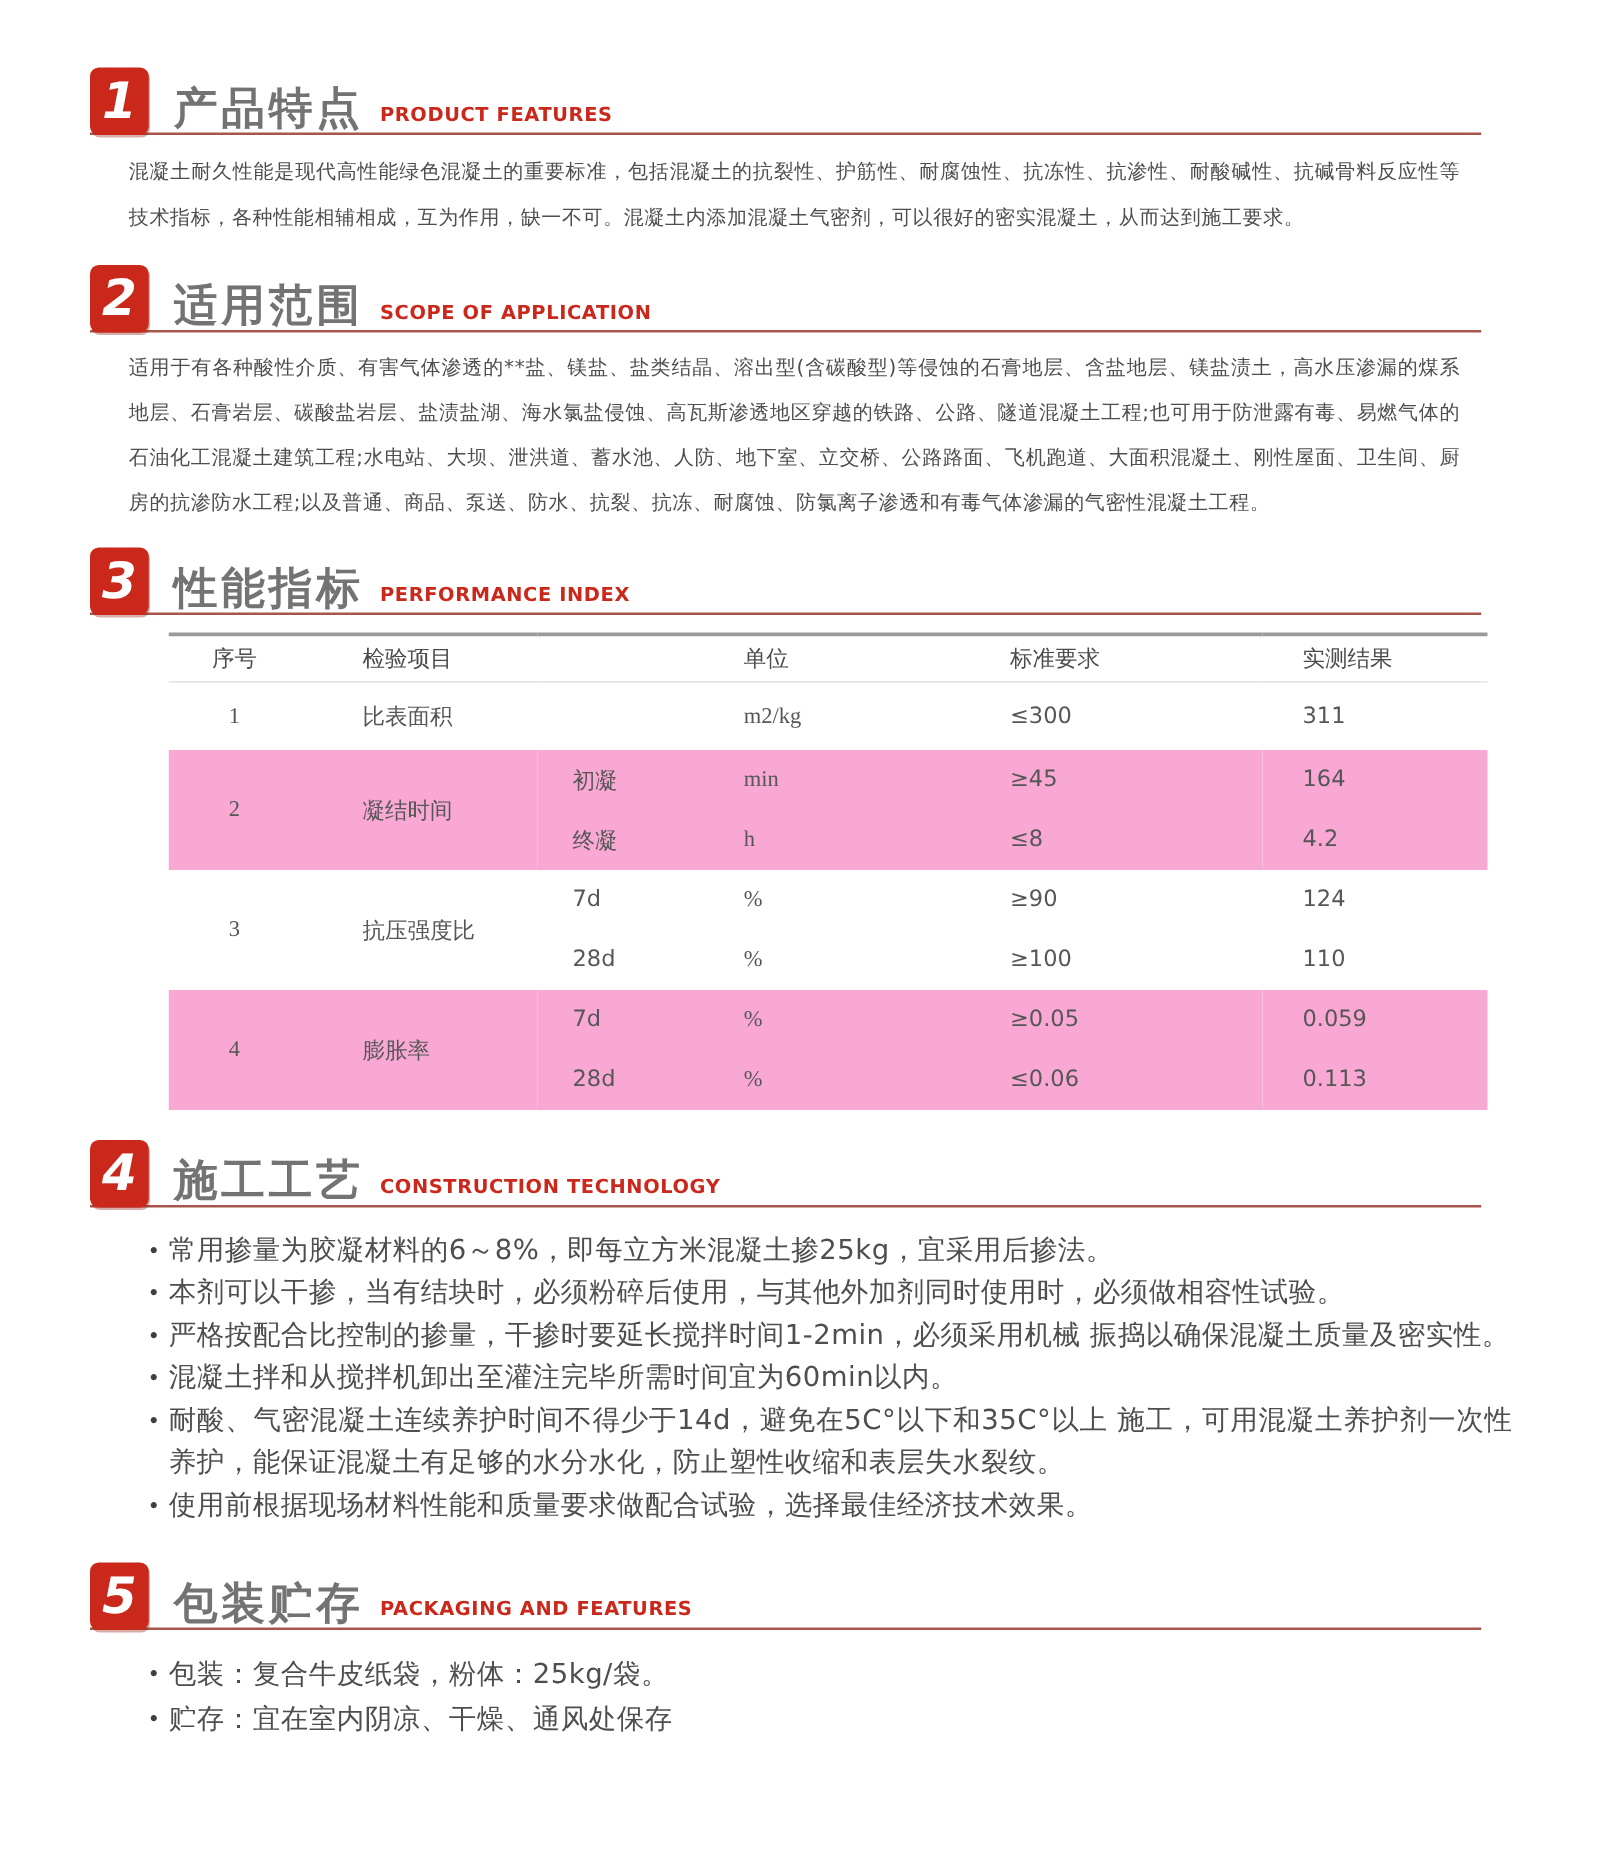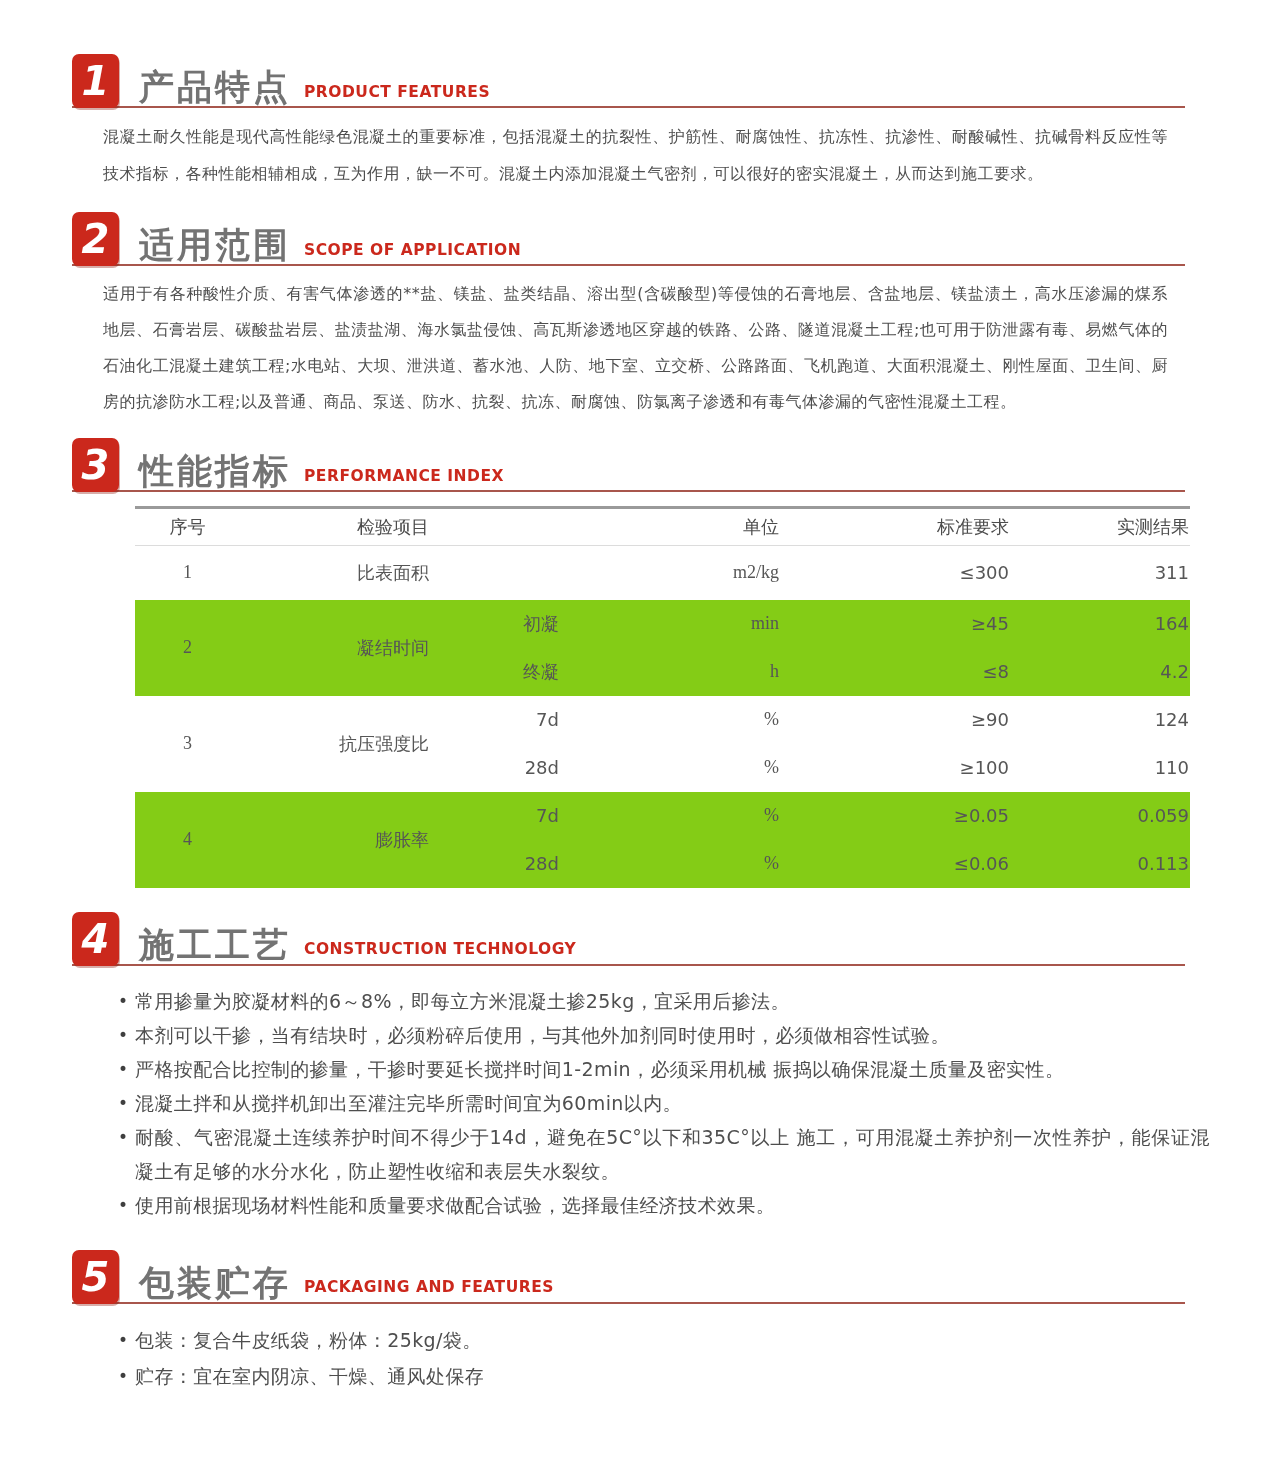--- a/index.html
+++ b/index.html
@@ -46,42 +46,42 @@
   .mt-s5 { margin-top:24px; }
 
   
   .tbl-wrap { margin:14px 90px 0 135px; }
   table.perf {
     width:100%; border-collapse:collapse;
     font-size:18px; color:#565656;
     border-top:3px solid #9a9a9a;
   }
   table.perf th, table.perf td {
-    font-weight:normal; text-align:right; vertical-align:middle;
+    font-weight:normal; text-align:left; vertical-align:middle;
     padding-top:0; padding-bottom:0;
   }
   table.perf thead tr { height:38px; }
   table.perf thead th { border-bottom:1px solid #dcdcdc; color:#4c4c4c; }
   table.perf tbody tr { height:48px; }
   table.perf tbody tr.r-first { height:54px; }
-  tr.band td { background:#84cc16; }
+  tr.band td { background:#f9a8d4; }
   .c1 { text-align:center !important;font-family:Liberation Serif, serif; }
   .c2 { padding-left:50px; }
   .c3 { padding-left:28px; }
   .c4 { padding-left:35px;font-family:Liberation Serif, serif; }
   .c5 { padding-left:28px; }
   .c6 { padding-left:32px; }
 
   
   ul.bullets {
     list-style:none; margin:18px 70px 0 118px; padding:0;
   }
   ul.bullets li {
     position:relative; padding-left:17px;
-    font-size:19px; line-height:34px; color:#4e4e4e;
+    font-size:22px; line-height:34px; color:#4e4e4e;
     letter-spacing:0.4px; text-align:justify;
   }
   ul.bullets.pack li { line-height:36px; }
   ul.bullets li::before {
     content:"•"; position:absolute; left:0; top:0;
     color:#3f3f3f; font-size:17px;
   }
 </style>
 </head>
 <body>

